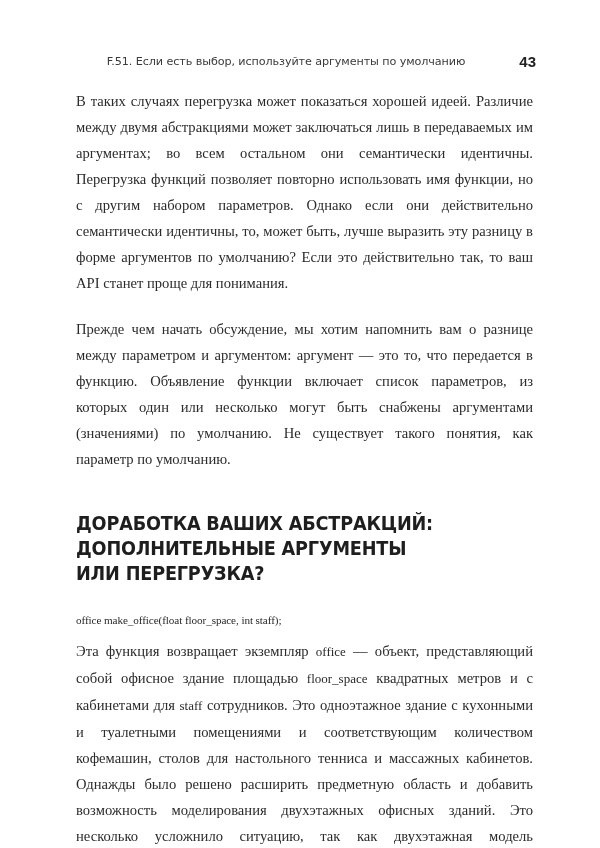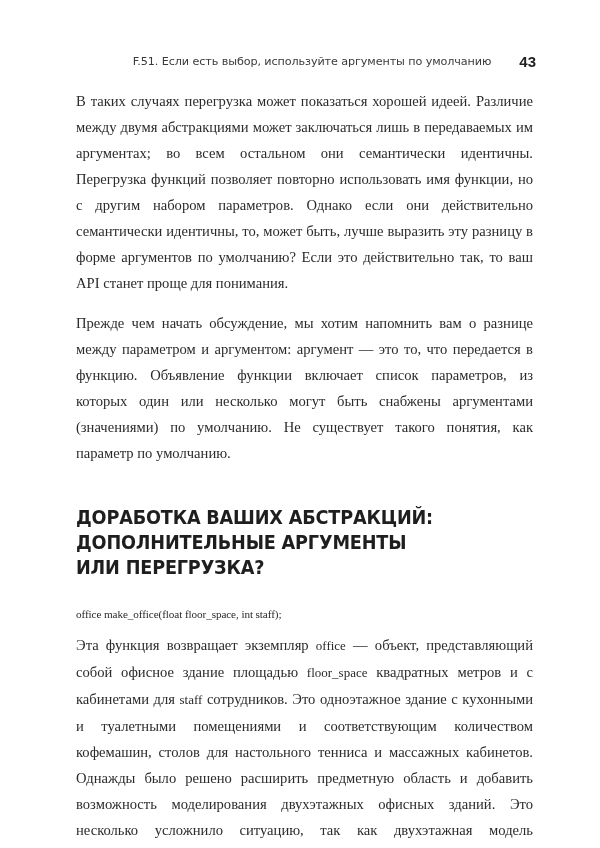--- a/index.html
+++ b/index.html
@@ -1,32 +1,32 @@
 <!DOCTYPE html>
 <html><head>
   <meta charset="utf-8">
   <style>
     html, body { margin: 0; padding: 0; background: #ffffff; }
     body { width: 600px; height: 848px; position: relative; overflow: hidden; color: #2a2a2a; }
     .running-head {
       position: absolute; top: 51px; left: 160px; width: 376px; height: 20px;
       font-family: "DejaVu Sans", sans-serif; font-size: 11.2px; color: #3a3a3a;
-      display: flex; justify-content: flex-end; align-items: center; gap: 2px;
+      display: flex; justify-content: flex-end; align-items: center; gap: 16px;
     }
     .running-head .title { letter-spacing: -0.1px; white-space: nowrap; }
     .running-head .page-no {
       font-family: "Liberation Sans", sans-serif; font-weight: bold; font-size: 15px;
-      color: #222; margin-left: 26px; width: 20px; text-align: center;
+      color: #222; margin-left: 38px; width: 20px; text-align: center;
     }
     .content { position: absolute; left: 76px; top: 88px; width: 457px; }
     p.body {
       font-family: "Liberation Serif", serif; font-size: 14.6px; line-height: 26px;
       margin: 0; text-align: justify; hyphens: manual; color: #2b2b2b;
     }
-    p.body + p.body { margin-top: 14px; }
+    p.body + p.body { margin-top: 20px; }
     h2.section {
       font-family: "DejaVu Sans", sans-serif; font-weight: bold; font-size: 19px;
       line-height: 25px; margin: 0; color: #1e1e1e; letter-spacing: -0.2px;
       transform: scaleX(0.93); transform-origin: left top; white-space: nowrap;
     }
     code, .code-inline {
       font-family: Liberation Serif, serif; font-size: 13px; color: #2a2a2a;
     }
     pre.code {
       font-family: Liberation Serif, serif; font-size: 11.2px; margin: 0;

